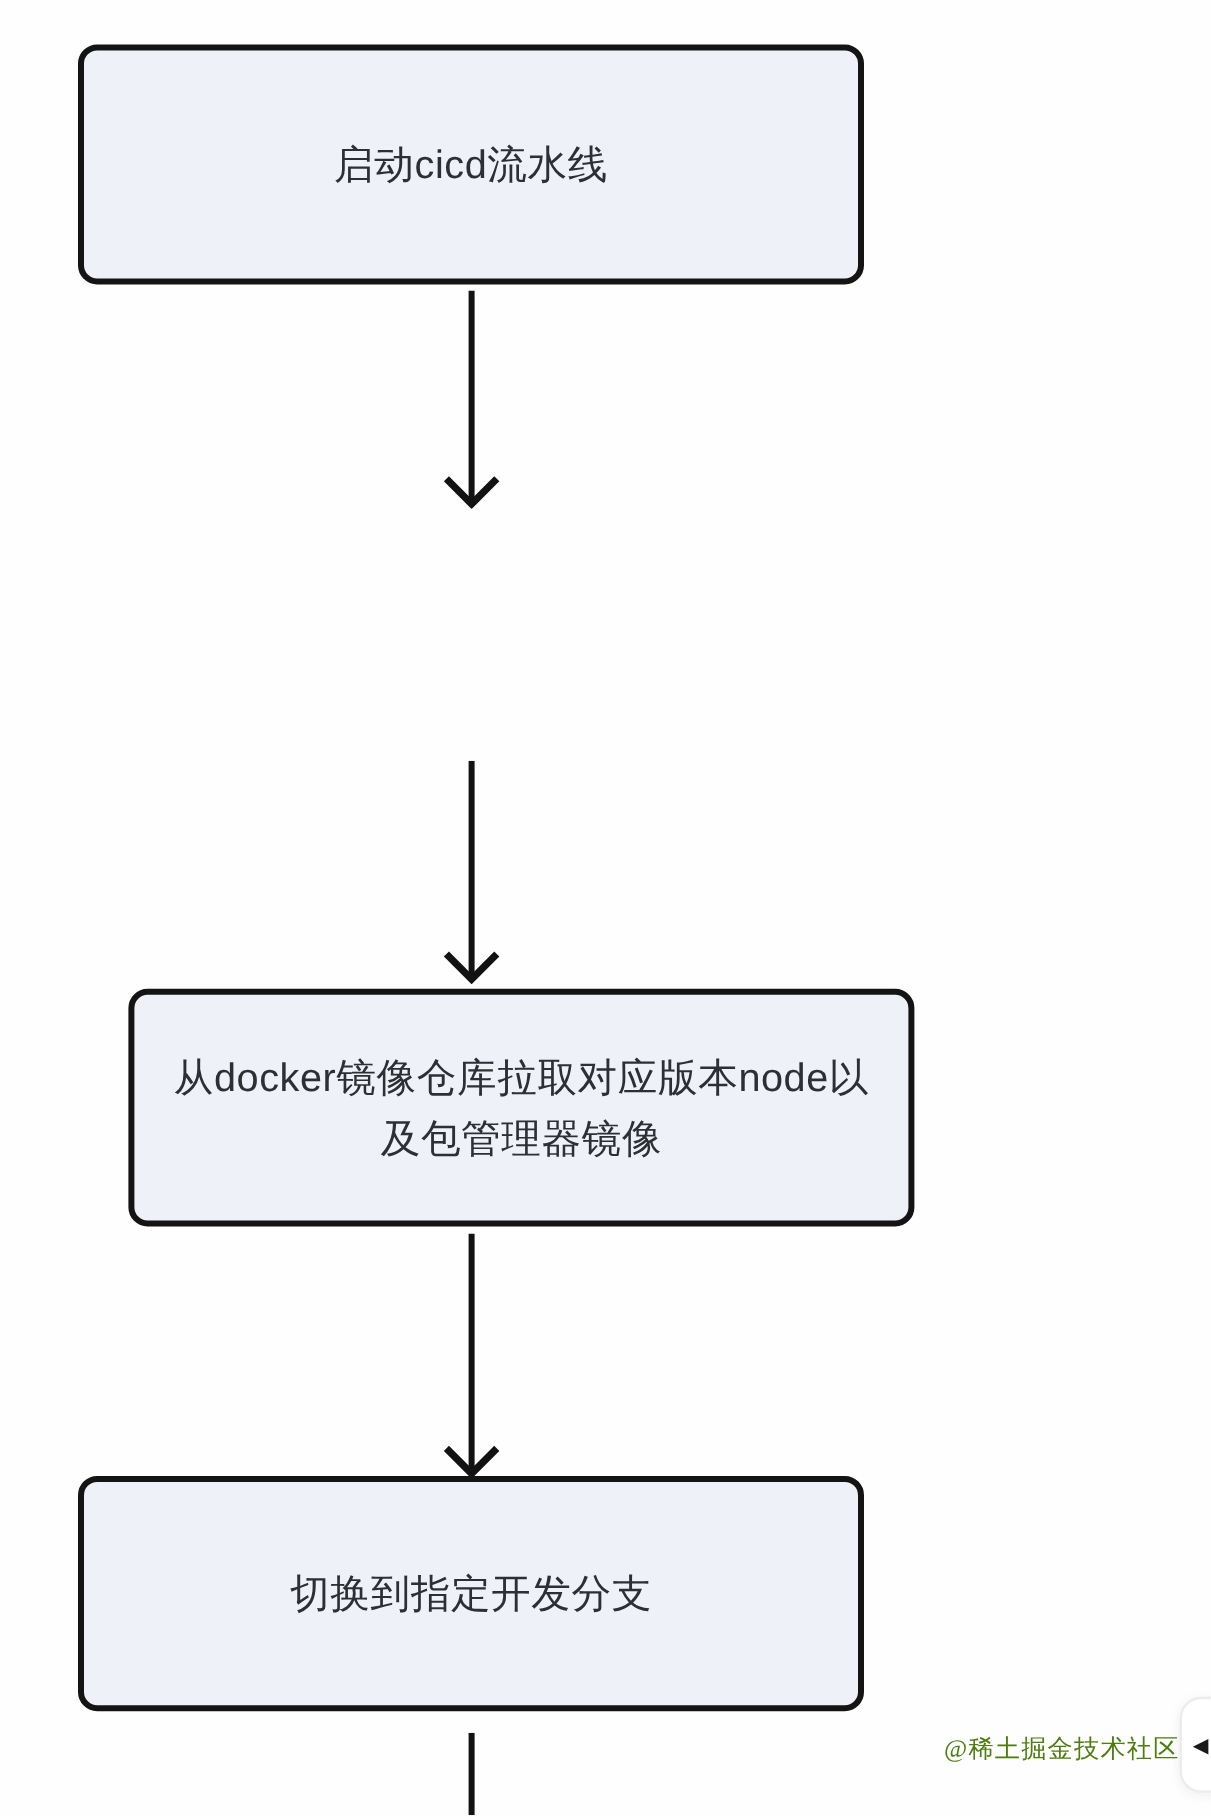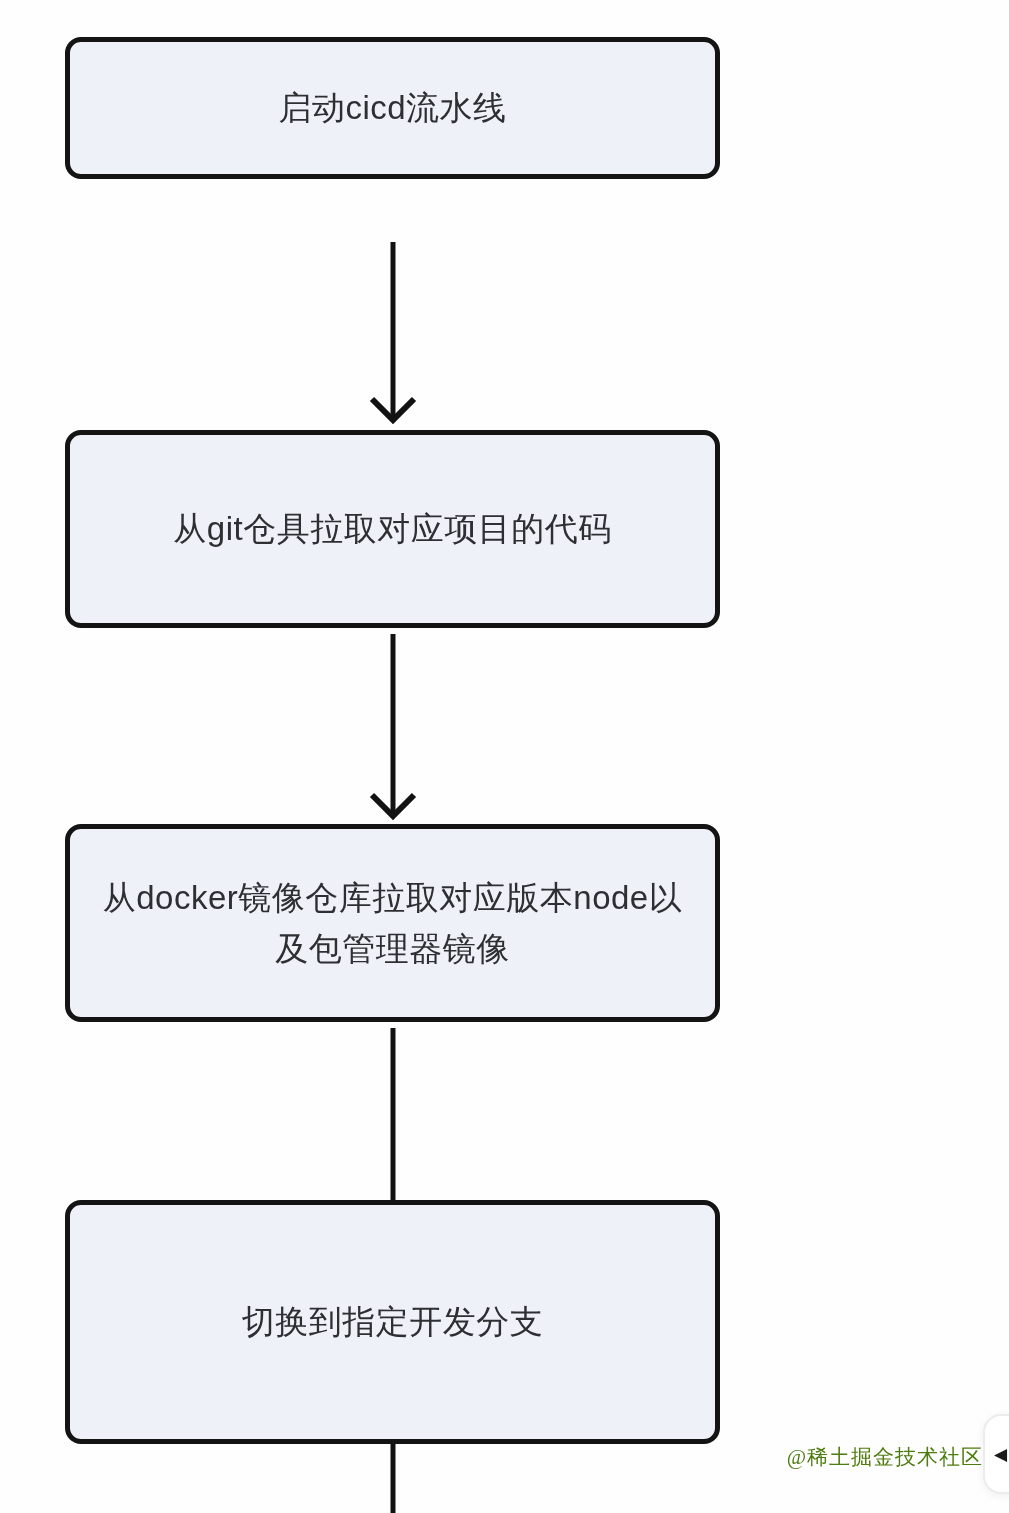--- a/index.html
+++ b/index.html
@@ -29,24 +29,24 @@
     text-align: center;
     padding: 0 26px;
   }
   .node-label {
     font-size: 33px;
     line-height: 1.55;
     color: #2e2f33;
     font-weight: 500;
     letter-spacing: 0.5px;
   }
-  .node-1 { top: 37px;   height: 142px; align-items: center; }
+  .node-1 { top: 37px;   height: 200px; align-items: center; }
   .node-2 { top: 430px;  height: 198px; }
-  .node-3 { top: 824px;  height: 198px; }
-  .node-4 { top: 1200px; height: 244px; }
+  .node-3 { top: 824px;  height: 198px; margin-left: 42px; }
+  .node-4 { top: 1230px; height: 196px; }
   .arrow {
     position: absolute;
     left: 363px;
     width: 60px;
   }
   .arrow-1 { top: 242px;  height: 182px; }
   .arrow-2 { top: 634px;  height: 186px; }
   .arrow-3 { top: 1028px; height: 204px; }
   .arrow-tail { top: 1444px; height: 69px; }
   .watermark {
@@ -88,23 +88,20 @@
 
   <div class="node node-1">
     <span class="node-label">启动cicd流水线</span>
   </div>
 
   <svg class="arrow arrow-1" viewBox="0 0 60 182">
     <line x1="30" y1="0" x2="30" y2="176" stroke="#121212" stroke-width="5"></line>
     <polyline points="9,157 30,178 51,157" fill="none" stroke="#121212" stroke-width="6"></polyline>
   </svg>
 
-  <div class="node node-2">
-    <span class="node-label">从git仓具拉取对应项目的代码</span>
-  </div>
 
   <svg class="arrow arrow-2" viewBox="0 0 60 186">
     <line x1="30" y1="0" x2="30" y2="180" stroke="#121212" stroke-width="5"></line>
     <polyline points="9,161 30,182 51,161" fill="none" stroke="#121212" stroke-width="6"></polyline>
   </svg>
 
   <div class="node node-3">
     <span class="node-label">从docker镜像仓库拉取对应版本node以及包管理器镜像</span>
   </div>
 

